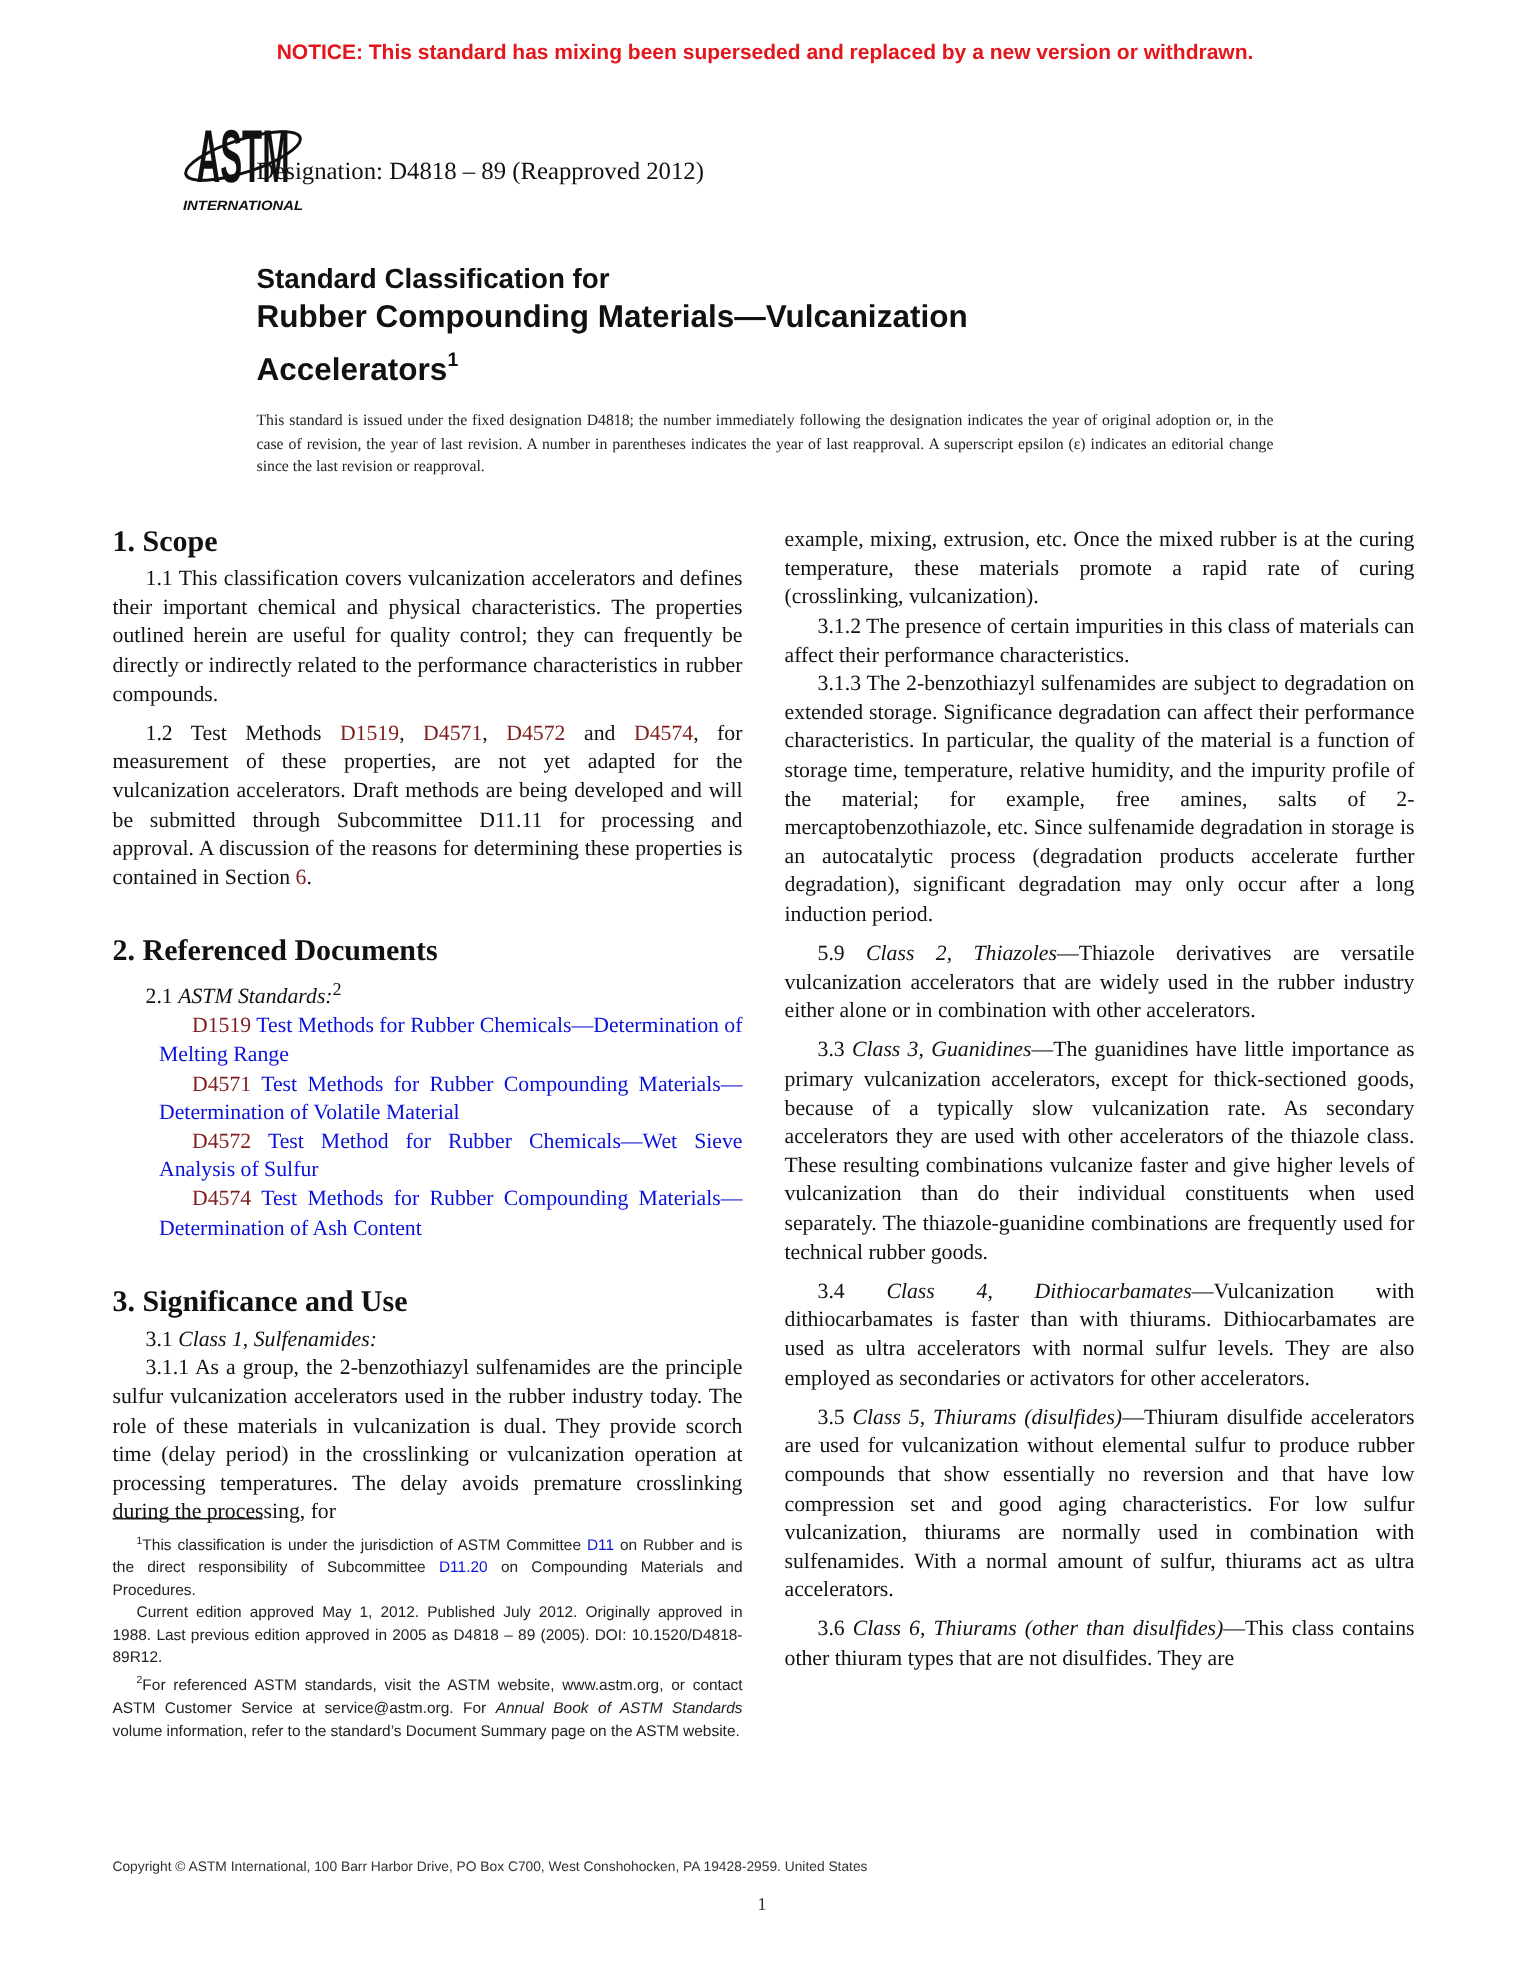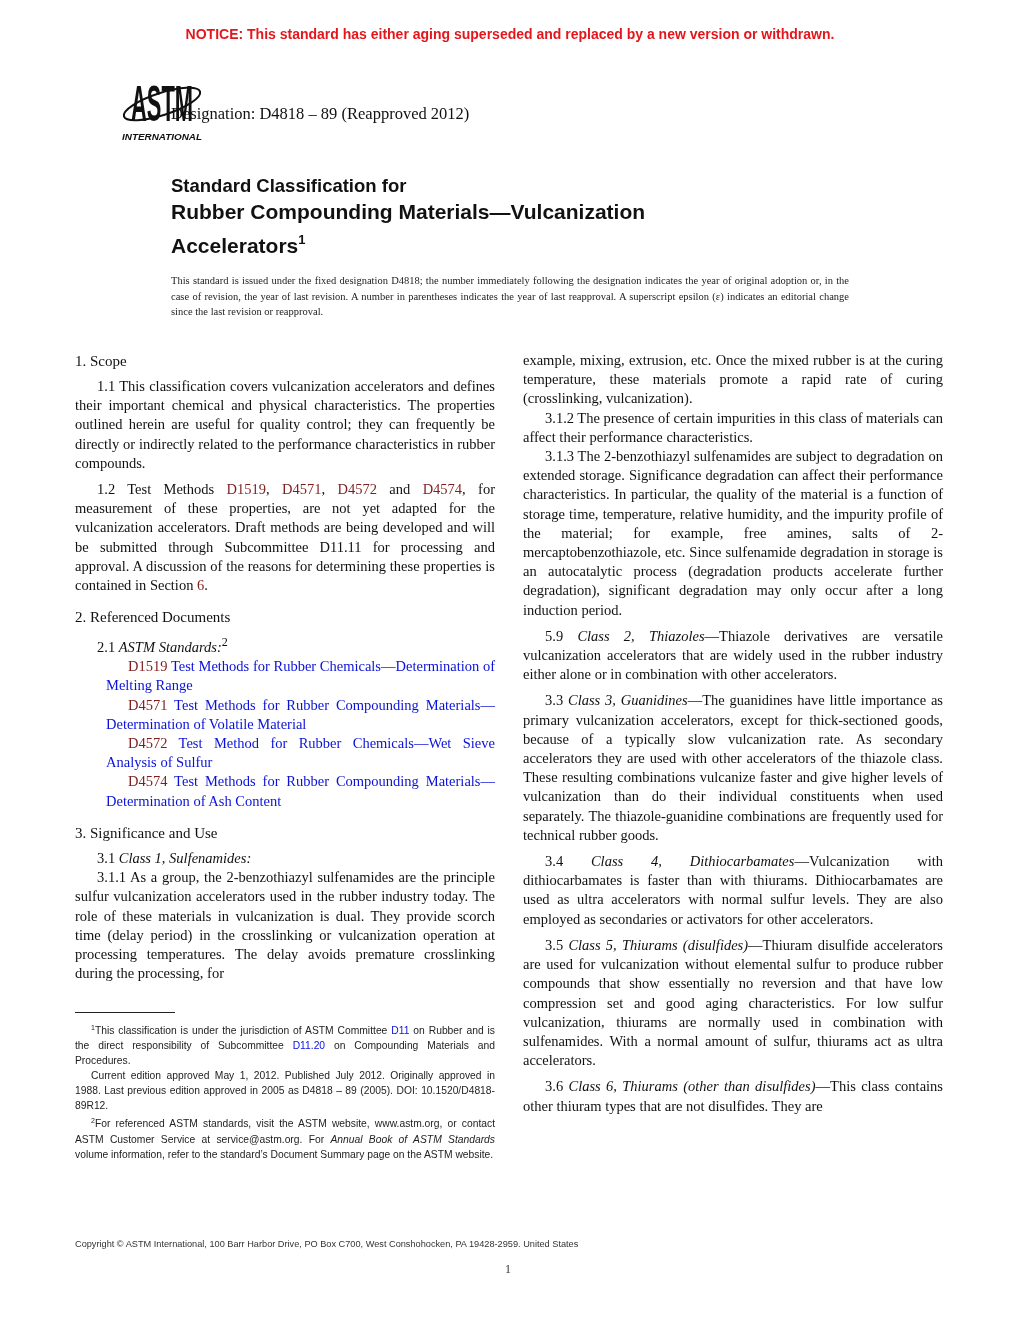--- a/index.html
+++ b/index.html
@@ -15,41 +15,41 @@
   .title .l2 { font-size: 21px; line-height: 28px; }
   .title sup { font-size: 13px; vertical-align: 9px; }
   .issued { position: absolute; left: 171px; top: 273px; width: 678px; font-family: "Liberation Serif", serif;
     font-size: 10.5px; line-height: 15.5px; text-align: justify; color: #222; }
   .col { position: absolute; width: 420px; font-family: "Liberation Serif", serif; font-size: 14.5px;
     line-height: 19.2px; text-align: justify; color: #111; }
   .colL { left: 75px; top: 351px; }
   .colR { left: 523px; top: 351px; }
   .col p { margin: 0; text-indent: 22px; }
   .col p.gap { margin-top: 7px; }
-  .col h2 { font-size: 15px; font-weight: normal; margin: 0 0 6px 0; line-height: 20px; }
-  .col h2.sec { margin-top: 12px; }
+  .col h2 { font-size: 20px; font-weight: bold; margin: 0 0 6px 0; line-height: 20px; }
+  .col h2.sec { margin-top: 29px; }
   .red { color: #7f1d1d; }
   .blue { color: #0a12d8; }
   .ref { text-indent: 0; padding-left: 31px; text-indent: -31px; margin: 0 !important; }
   .ref .blue { }
   .footrule { position: absolute; left: 75px; top: 1012px; width: 100px; border-top: 1px solid #222; }
   .footnotes { position: absolute; left: 75px; top: 1020px; width: 420px; font-family: "Liberation Sans", sans-serif;
     font-size: 10.3px; line-height: 15px; text-align: justify; color: #222; }
   .footnotes p { margin: 0; text-indent: 16px; }
   .footnotes sup { font-size: 7px; }
   .copyright { position: absolute; left: 75px; top: 1239px; font-family: "Liberation Sans", sans-serif;
     font-size: 9.2px; color: #333; }
   .pagenum { position: absolute; left: 505px; top: 1262px; font-family: "Liberation Serif", serif; font-size: 12px; color: #333; }
   i { font-style: italic; }
 </style>
 </head>
 <body>
 
 <div class="notice">
-  <div>NOTICE: This standard has either aging superseded and replaced by a new version or withdrawn.</div>
+  <div>NOTICE: This standard has mixing been superseded and replaced by a new version or withdrawn.</div>
 </div>
 
 <div class="logo">
   <svg width="90" height="70" viewBox="0 0 90 70">
     <ellipse cx="44" cy="30" rx="40" ry="11" fill="none" stroke="#111" stroke-width="2" transform="rotate(-18 44 30)"></ellipse>
     <text x="44" y="48" text-anchor="middle" font-family="Liberation Sans, sans-serif" font-weight="bold" font-size="40" fill="#111" transform="scale(1,1.25) translate(0,-10)" textLength="62" lengthAdjust="spacingAndGlyphs">ASTM</text>
     <text x="44" y="66" text-anchor="middle" font-family="Liberation Sans, sans-serif" font-weight="bold" font-style="italic" font-size="9" fill="#111" textLength="80" lengthAdjust="spacingAndGlyphs">INTERNATIONAL</text>
   </svg>
 </div>
 

